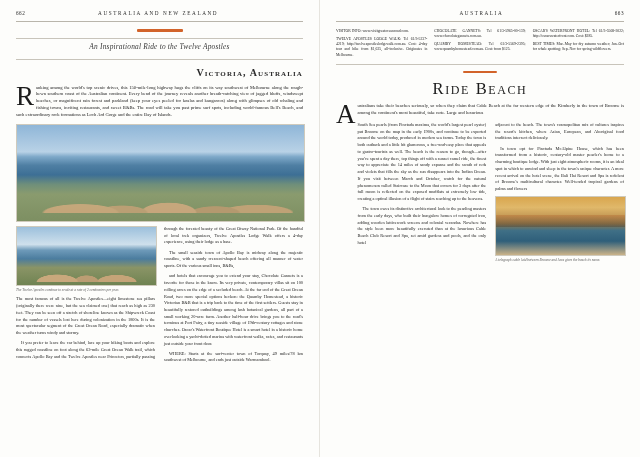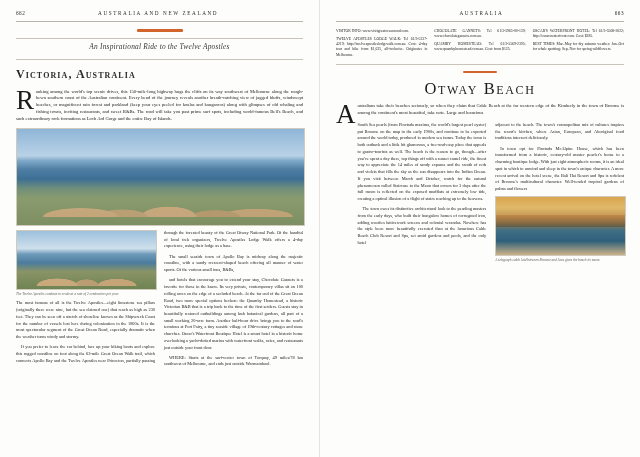--- a/index.html
+++ b/index.html
@@ -81,22 +81,22 @@
   h1.title {
     text-align: center;
     font-size: 16.5px;
     font-weight: normal;
     letter-spacing: 1.6px;
     margin: 2px 0 4px 0;
     color: #1b1b1b;
     font-variant: small-caps;
   }
   h2.subtitle {
-    text-align: left;
-    font-size: 12px;
+    text-align: right;
+    font-size: 10px;
     font-weight: bold;
     letter-spacing: 1.1px;
     margin: 0 0 7px 0;
     color: #2b2b2b;
     font-variant: small-caps;
   }
 
   
   .cols2 {
     column-count: 2;
@@ -267,21 +267,21 @@
       <p>QUAMBY HOMESTEAD: Tel 61/3-5569-2395; www.quambyhomestead.com.au. Cost: from $125.</p>
       <p>OSCAR'S WATERFRONT HOTEL: Tel 61/3-5568-3022; http://oscarswaterfront.com. Cost: $285.</p>
       <p>BEST TIMES: Mar–May for dry autumn weather; Jun–Oct for whale spotting; Sep–Nov for spring wildflowers.</p>
     </div>
 
     <div class="divider"></div>
 
     <div class="orn small"></div>
 
 
-    <h1 class="title">Otway Beach</h1>
+    <h1 class="title">Ride Beach</h1>
 
     <p class="lead">Australians take their beaches seriously, so when they claim that Cable Beach at the far western edge of the Kimberly in the town of Broome is among the continent's most beautiful, take note. Large and luxurious</p>
 
     <div class="cols2">
       <p class="first">South Sea pearls (from Pinctada maxima, the world's largest pearl oyster) put Broome on the map in the early 1900s, and continue to be exported around the world today, produced in modern sea farms. Today the town is both outback and a little bit glamorous, a free-and-easy place that appeals to gastro-tourists as well. The beach is the reason to go, though—after you've spent a day there, top things off with a sunset camel ride, the finest way to appreciate the 14 miles of sandy expanse and the swath of reds and violets that fills the sky as the sun disappears into the Indian Ocean. If you visit between March and October, watch for the natural phenomenon called Staircase to the Moon that occurs for 3 days after the full moon is reflected on the exposed mudflats at extremely low tide, creating a optical illusion of a flight of stairs reaching up to the heavens.</p>
       <p>The town owes its distinctive architectural look to the pearling masters from the early days, who built their bungalow homes of corrugated iron, adding wooden latticework screens and colonial verandas. Nowhere has the style been more beautifully executed than at the luxurious Cable Beach Club Resort and Spa, set amid gardens and pools, and the only hotel</p>
       <p class="first">adjacent to the beach. The town's cosmopolitan mix of cultures inspires the resort's kitchen, where Asian, European, and Aboriginal food traditions intersect deliciously.</p>
       <p>In town opt for Pinctada McAlpine House, which has been transformed from a historic, century-old master pearler's home to a charming boutique lodge. With just eight atmospheric rooms, it is an ideal spot in which to unwind and sleep in the town's unique character. A more recent arrival on the hotel scene, the Bali Hai Resort and Spa is redolent of Broome's multicultural character. Well-tended tropical gardens of palms and flowers</p>
       <figure class="col-break">
         <div class="photo small img-beach"></div>

